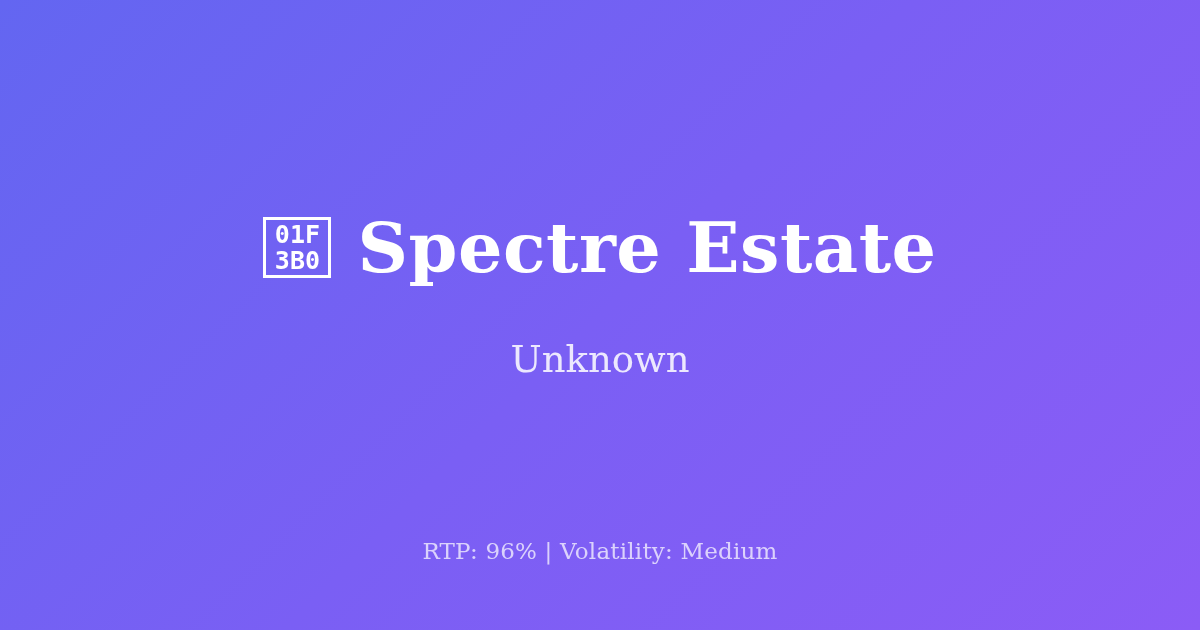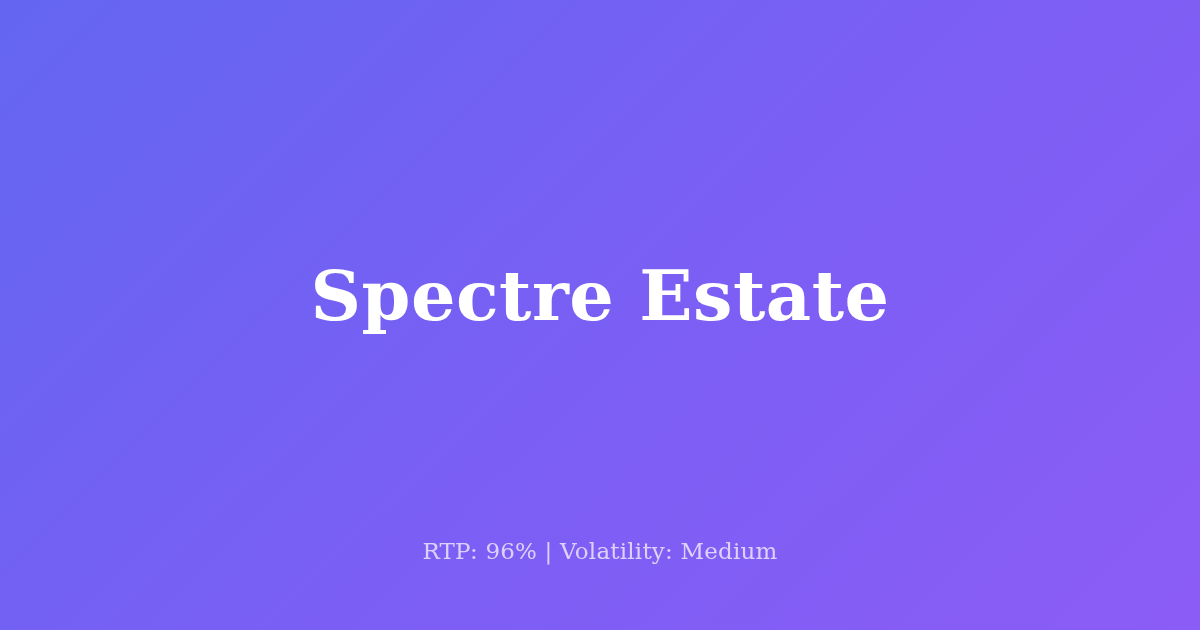--- a/index.html
+++ b/index.html
@@ -112,25 +112,30 @@
 </style>
 </head>
 <body>
 
 <div class="og-card">
 
   <div class="hero">
 
     <div class="title-row">
 
+      <div class="tofu-glyph">
+        <span>01F</span>
+        <span>3B0</span>
+      </div>
 
       <h1 class="og-title">Spectre Estate</h1>
 
     </div>
 
+    <div class="og-subtitle">Unknown</div>
 
   </div>
 
   <div class="og-footer">
     <span class="og-footer-text">RTP: 96% | Volatility: Medium</span>
   </div>
 
 </div>
 
 </body></html>

